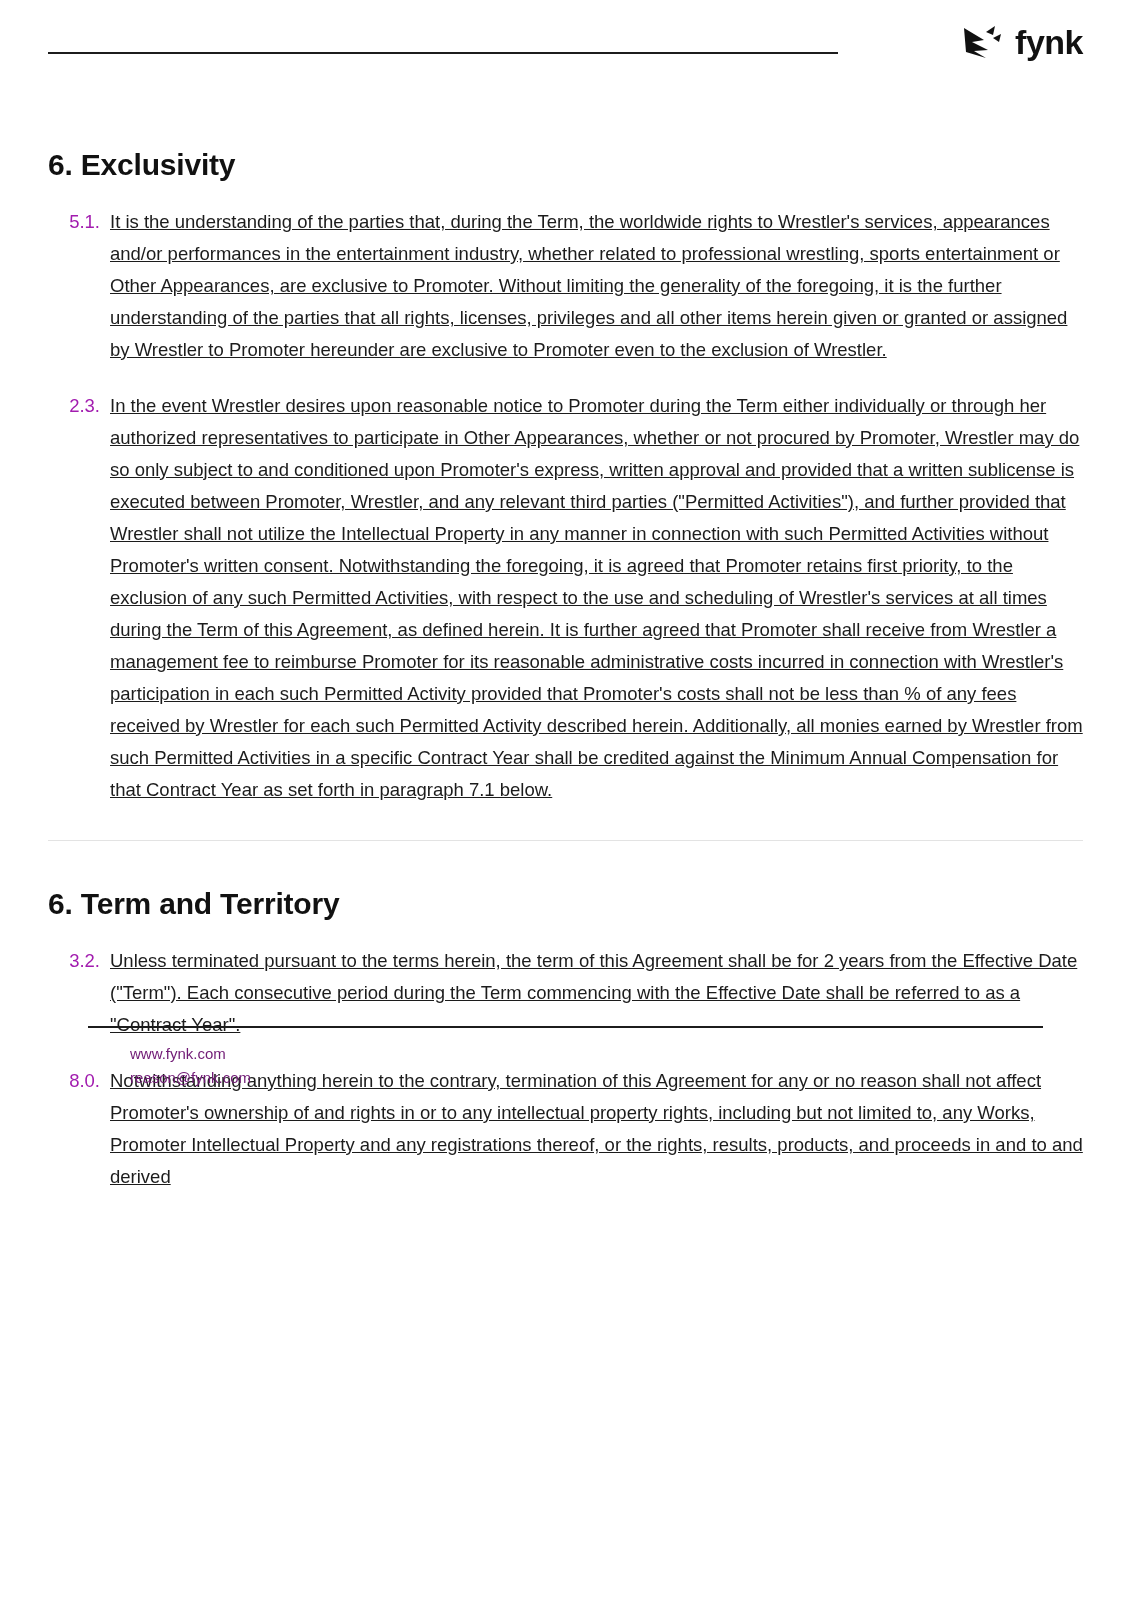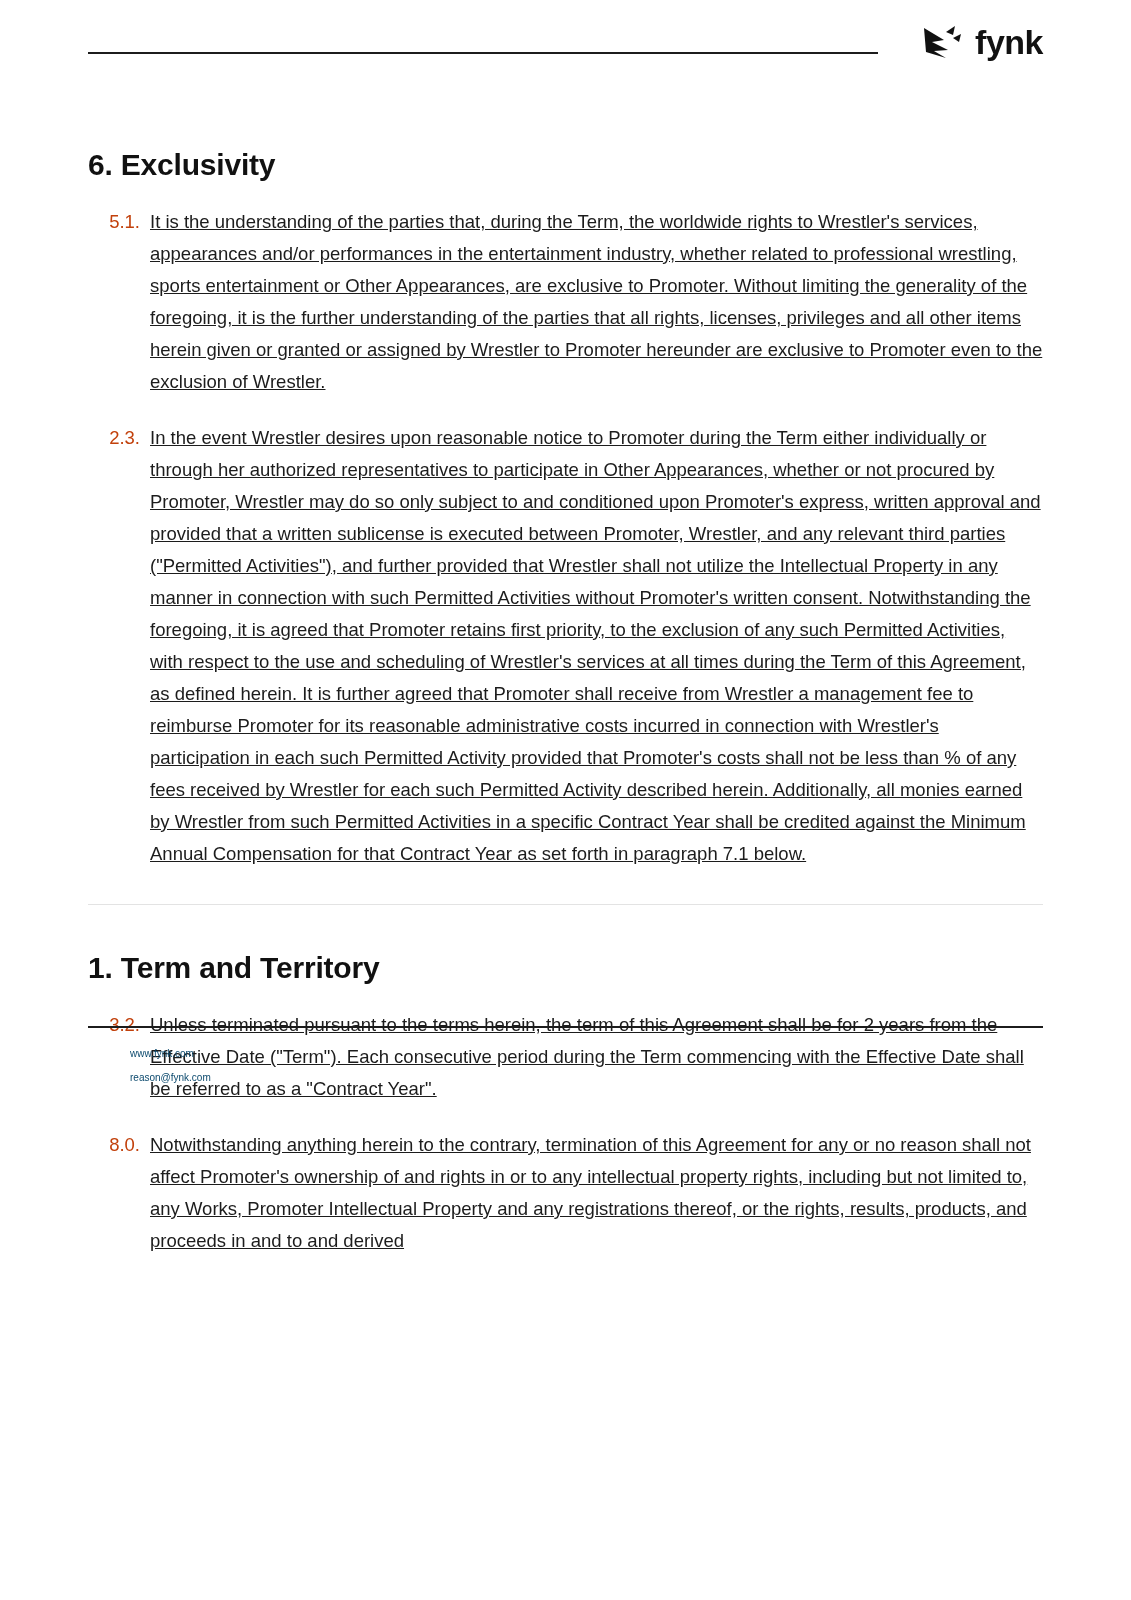--- a/index.html
+++ b/index.html
@@ -12,21 +12,21 @@
     background: #ffffff;
     font-family: "Liberation Sans", sans-serif;
     color: #1c1c1c;
     -webkit-font-smoothing: antialiased;
   }
   .page {
     position: relative;
     width: 1131px;
     height: 1132px;
     box-sizing: border-box;
-    padding: 0 88px;
+    padding: 0 48px;
   }
   
   .header {
     position: relative;
     height: 120px;
     display: flex;
     align-items: center;
   }
   .header-rule {
     position: absolute;
@@ -73,21 +73,21 @@
     margin-bottom: 24px;
   }
   .clause-num {
     width: 62px;
     flex: 0 0 62px;
     text-align: right;
     padding-right: 10px;
     box-sizing: border-box;
     font-size: 18.5px;
     line-height: 32px;
-    color: #c2410c;
+    color: #a21caf;
   }
   .clause-text {
     flex: 1;
     font-size: 18.5px;
     line-height: 32px;
     color: #1c1c1c;
     text-align: left;
     text-decoration: underline;
   }
   
@@ -103,23 +103,23 @@
     right: 88px;
     bottom: 42px;
   }
   .footer-rule {
     height: 2px;
     background: #1c1c1c;
     margin-bottom: 14px;
   }
   .footer-lines {
     padding-left: 42px;
-    font-size: 10px;
+    font-size: 15px;
     line-height: 24px;
-    color: #0c4a6e;
+    color: #701a75;
   }
 </style>
 </head>
 <body>
 
 <div class="page">
 
   <div class="header">
     <div class="header-rule"></div>
     <div class="brand">
@@ -141,21 +141,21 @@
     <div class="clause-text">It is the understanding of the parties that, during the Term, the worldwide rights to Wrestler's services, appearances and/or performances in the entertainment industry, whether related to professional wrestling, sports entertainment or Other Appearances, are exclusive to Promoter. Without limiting the generality of the foregoing, it is the further understanding of the parties that all rights, licenses, privileges and all other items herein given or granted or assigned by Wrestler to Promoter hereunder are exclusive to Promoter even to the exclusion of Wrestler.</div>
   </div>
 
   <div class="clause">
     <div class="clause-num">2.3.</div>
     <div class="clause-text">In the event Wrestler desires upon reasonable notice to Promoter during the Term either individually or through her authorized representatives to participate in Other Appearances, whether or not procured by Promoter, Wrestler may do so only subject to and conditioned upon Promoter's express, written approval and provided that a written sublicense is executed between Promoter, Wrestler, and any relevant third parties ("Permitted Activities"), and further provided that Wrestler shall not utilize the Intellectual Property in any manner in connection with such Permitted Activities without Promoter's written consent. Notwithstanding the foregoing, it is agreed that Promoter retains first priority, to the exclusion of any such Permitted Activities, with respect to the use and scheduling of Wrestler's services at all times during the Term of this Agreement, as defined herein. It is further agreed that Promoter shall receive from Wrestler a management fee to reimburse Promoter for its reasonable administrative costs incurred in connection with Wrestler's participation in each such Permitted Activity provided that Promoter's costs shall not be less than % of any fees received by Wrestler for each such Permitted Activity described herein. Additionally, all monies earned by Wrestler from such Permitted Activities in a specific Contract Year shall be credited against the Minimum Annual Compensation for that Contract Year as set forth in paragraph 7.1 below.</div>
   </div>
 
   <div class="section-divider"></div>
 
-  <h2 class="section-title second">1. Term and Territory</h2>
+  <h2 class="section-title second">6. Term and Territory</h2>
 
   <div class="clause">
     <div class="clause-num">3.2.</div>
     <div class="clause-text">Unless terminated pursuant to the terms herein, the term of this Agreement shall be for 2 years from the Effective Date ("Term"). Each consecutive period during the Term commencing with the Effective Date shall be referred to as a "Contract Year".</div>
   </div>
 
   <div class="clause">
     <div class="clause-num">8.0.</div>
     <div class="clause-text">Notwithstanding anything herein to the contrary, termination of this Agreement for any or no reason shall not affect Promoter's ownership of and rights in or to any intellectual property rights, including but not limited to, any Works, Promoter Intellectual Property and any registrations thereof, or the rights, results, products, and proceeds in and to and derived</div>
   </div>

